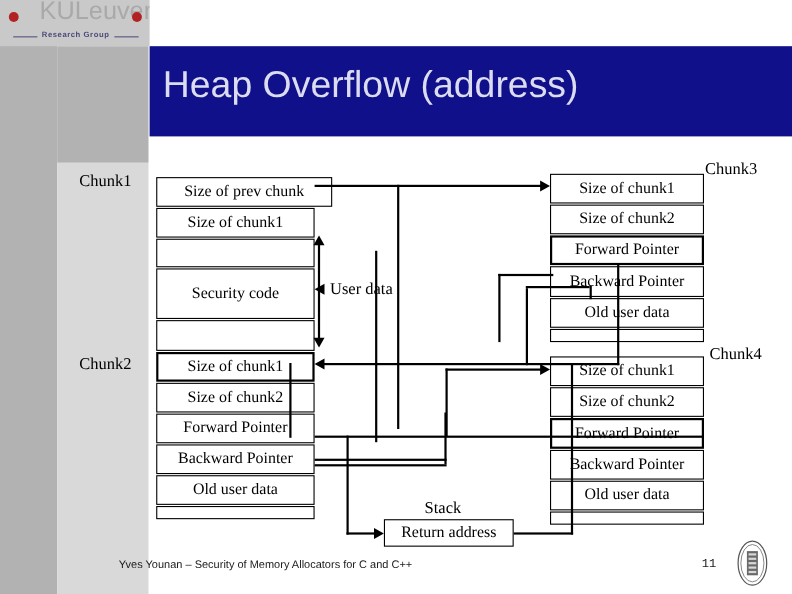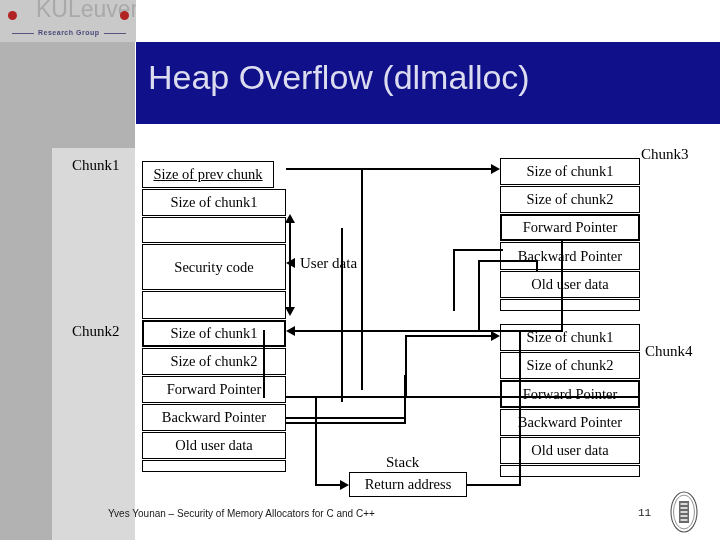--- a/index.html
+++ b/index.html
@@ -202,47 +202,47 @@
   <div class="logo-band">
     <div class="logo-kul">KULeuven</div>
     <div class="logo-rule-l"></div>
     <div class="logo-rule-r"></div>
     <div class="logo-sub">Research Group</div>
     <div class="logo-dot left"></div>
     <div class="logo-dot right"></div>
   </div>
 
   <div class="title-banner"></div>
-  <div class="title-text">Heap Overflow (dlmalloc)</div>
+  <div class="title-text">Heap Overflow (address)</div>
 
   <div class="label" style="left:72px; top:158px;">Chunk1</div>
   <div class="label" style="left:72px; top:324px;">Chunk2</div>
 
-  <div class="box" style="left:142px; top:161px; width:132px; height:27px;text-decoration:underline;">Size of prev chunk</div>
+  <div class="box" style="left:142px; top:161px; width:160px; height:27px;">Size of prev chunk</div>
   <div class="box" style="left:142px; top:189px; width:144px; height:27px;">Size of chunk1</div>
   <div class="box" style="left:142px; top:217px; width:144px; height:26px;"></div>
   <div class="box" style="left:142px; top:244px; width:144px; height:46px;">Security code</div>
   <div class="box" style="left:142px; top:291px; width:144px; height:28px;"></div>
   <div class="box thick" style="left:142px; top:320px; width:144px; height:27px;">Size of chunk1</div>
   <div class="box" style="left:142px; top:348px; width:144px; height:27px;">Size of chunk2</div>
   <div class="box" style="left:142px; top:376px; width:144px; height:27px;">Forward Pointer</div>
   <div class="box" style="left:142px; top:404px; width:144px; height:27px;">Backward Pointer</div>
   <div class="box" style="left:142px; top:432px; width:144px; height:27px;">Old user data</div>
   <div class="box" style="left:142px; top:460px; width:144px; height:12px;"></div>
 
   <div class="label" style="left:641px; top:147px;">Chunk3</div>
 
   <div class="box" style="left:500px; top:158px; width:140px; height:27px;">Size of chunk1</div>
   <div class="box" style="left:500px; top:186px; width:140px; height:27px;">Size of chunk2</div>
   <div class="box thick" style="left:500px; top:214px; width:140px; height:27px;">Forward Pointer</div>
   <div class="box" style="left:500px; top:242px; width:140px; height:28px;">Backward Pointer</div>
   <div class="box" style="left:500px; top:271px; width:140px; height:27px;">Old user data</div>
   <div class="box" style="left:500px; top:299px; width:140px; height:12px;"></div>
 
-  <div class="label" style="left:645px; top:315px;margin-top:29px;">Chunk4</div>
+  <div class="label" style="left:645px; top:315px;">Chunk4</div>
 
   <div class="box" style="left:500px; top:324px; width:140px; height:27px;">Size of chunk1</div>
   <div class="box" style="left:500px; top:352px; width:140px; height:27px;">Size of chunk2</div>
   <div class="box thick" style="left:500px; top:380px; width:140px; height:28px;">Forward Pointer</div>
   <div class="box" style="left:500px; top:409px; width:140px; height:27px;">Backward Pointer</div>
   <div class="box" style="left:500px; top:437px; width:140px; height:27px;">Old user data</div>
   <div class="box" style="left:500px; top:465px; width:140px; height:12px;"></div>
 
   <div class="ln v" style="left:289px; top:222px; height:88px;"></div>
   <div class="ah up" style="left:285px; top:214px;"></div>

